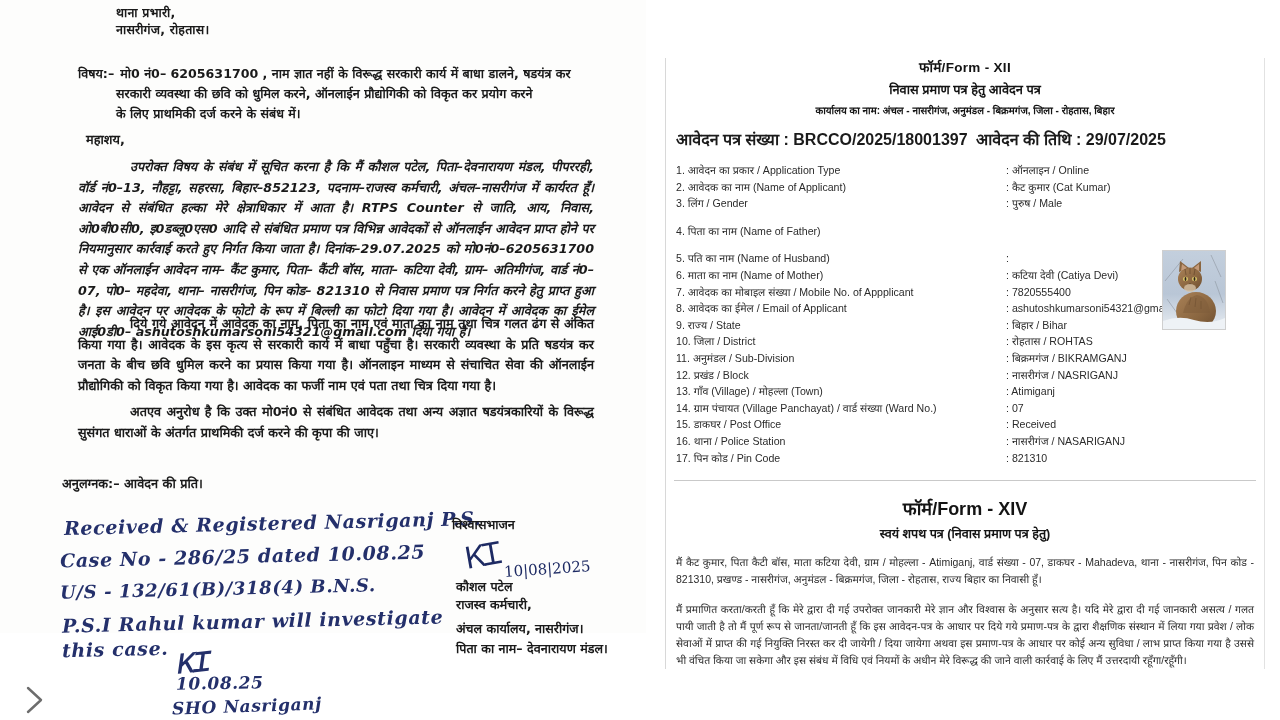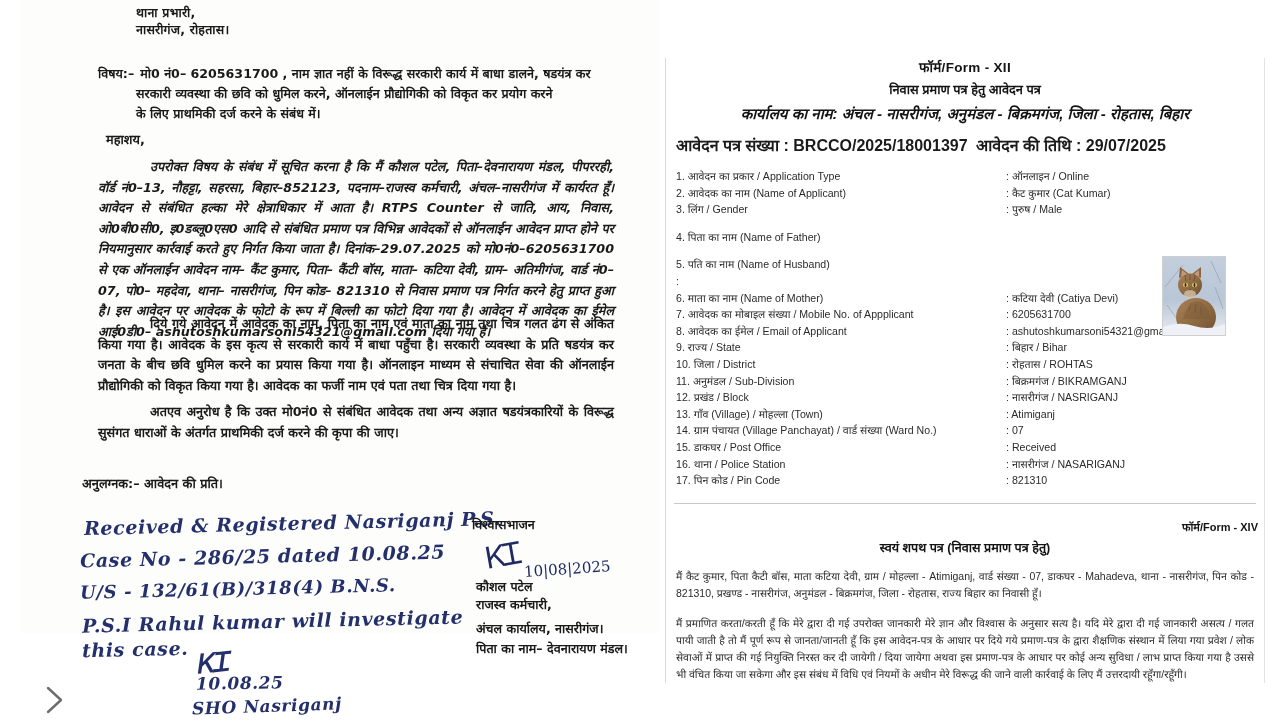--- a/index.html
+++ b/index.html
@@ -15,21 +15,20 @@
     font-family: "Liberation Sans", "DejaVu Sans", sans-serif;
     color: #1b1b1b;
   }
 
   
   #left-page {
     position: absolute;
     left: 0; top: 0;
     width: 646px; height: 633px;
     background: #fdfdfc;
-    margin-left: 20px;
   }
   .ltr { position: absolute; }
 
   .hindi {
     font-family: "DejaVu Sans", sans-serif;
     color: #1a1a1a;
     font-weight: 600;
   }
 
   .addr {
@@ -141,21 +140,21 @@
     padding: 0 6px;
     box-sizing: border-box;
   }
   .ttl {
     text-align: center;
     font-weight: bold;
     color: #141414;
   }
   #f12-title  { font-size: 13.5px; letter-spacing: .3px; }
   #f12-sub    { font-size: 12.8px; margin-top: 4px; }
-  #f12-office { font-size: 15px; margin-top: 5px; font-style: italic; }
+  #f12-office { font-size: 10px; margin-top: 5px; }
 
   #appmeta {
     display: flex;
     margin-top: 11px;
     font-size: 16px;
     font-weight: bold;
     padding: 0 4px;
   }
   #appmeta .m1 { width: 300px; }
   #appmeta .m2 { flex: 1; }
@@ -164,39 +163,39 @@
   .frow {
     display: flex;
     font-size: 10.6px;
     line-height: 16.6px;
     color: #2b2b2b;
     padding: 0 4px;
   }
   .frow .lab { width: 330px; }
   .frow .val { flex: 1; }
   .frow.gap-a { margin-top: 11px; }
-  .frow.gap-b { margin-top: 11px; flex-direction: column; }
+  .frow.gap-b { margin-top: 11px; }
 
   #photo {
     position: absolute;
     left: 490px; top: 88px;
     width: 62px; height: 78px;
     border: 1px solid #cfcfcf;
     overflow: hidden;
     background: #cfd7e0;
   }
   #photo svg { display:block; }
 
   #divider {
     height: 1px;
     background: #c9c9c9;
     margin: 14px 2px 0 2px;
   }
 
-  #f14-title { font-size: 11px; margin-top: 15px; text-align: right; }
+  #f14-title { font-size: 18px; margin-top: 15px; }
   #f14-sub   { font-size: 12.6px; margin-top: 5px; }
 
   .f14p {
     font-size: 10.5px;
     line-height: 17px;
     text-align: justify;
     color: #2b2b2b;
     padding: 0 4px;
   }
   #f14-p1 { margin-top: 12px; }
@@ -298,21 +297,21 @@
         <div class="frow gap-b">
           <div class="lab">5. पति का नाम (Name of Husband)</div>
           <div class="val">:</div>
         </div>
         <div class="frow">
           <div class="lab">6. माता का नाम (Name of Mother)</div>
           <div class="val">: कटिया देवी (Catiya Devi)</div>
         </div>
         <div class="frow">
           <div class="lab">7. आवेदक का मोबाइल संख्या / Mobile No. of Appplicant</div>
-          <div class="val">: 6205631700</div>
+          <div class="val">: 7820555400</div>
         </div>
         <div class="frow">
           <div class="lab">8. आवेदक का ईमेल / Email of Applicant</div>
           <div class="val">: ashutoshkumarsoni54321@gmail.com</div>
         </div>
         <div class="frow">
           <div class="lab">9. राज्य / State</div>
           <div class="val">: बिहार / Bihar</div>
         </div>
         <div class="frow">

